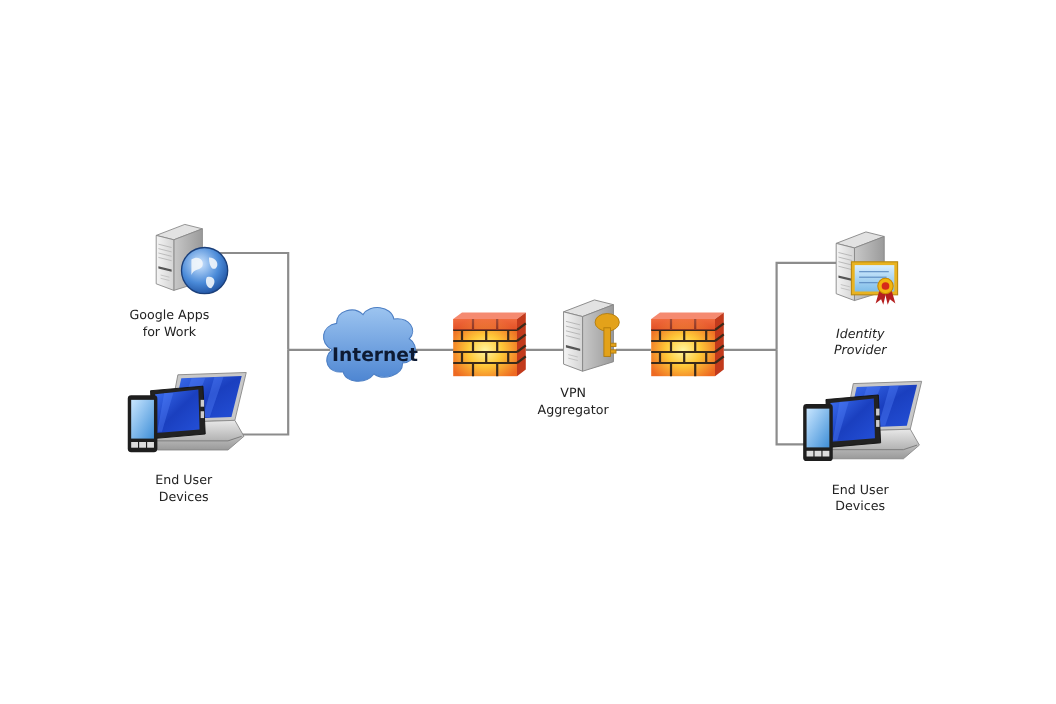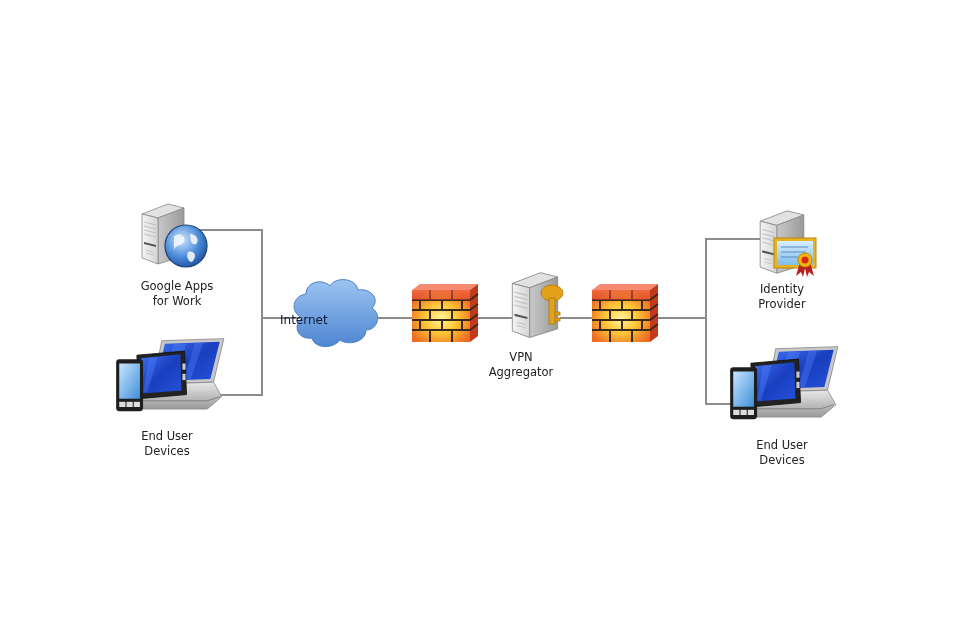--- a/index.html
+++ b/index.html
@@ -1,19 +1,19 @@
 <!DOCTYPE html>
 <html><head>
   <meta charset="utf-8">
   <style>
     html, body { margin: 0; padding: 0; background: #ffffff; }
     body { width: 960px; height: 640px; position: relative; overflow: hidden; font-family: "DejaVu Sans", sans-serif; }
     #diagram { position: absolute; left: 0; top: 0; width: 960px; height: 640px; }
     .label { position: absolute; text-align: center; font-family: "DejaVu Sans", sans-serif; font-size: 11.5px; line-height: 15px; color: #222; white-space: pre-line; width: 140px; }
-    .cloud-label { position: absolute; font-family: "DejaVu Sans", sans-serif; font-weight: normal; font-size: 12px; color: #0d1a33; width: 100px; text-align: left; }
+    .cloud-label { position: absolute; font-family: "DejaVu Sans", sans-serif; font-weight: bold; font-size: 17px; color: #0d1a33; width: 100px; text-align: right; }
   </style>
 </head>
 <body>
 
 <svg id="diagram" viewBox="0 0 960 640" xmlns="http://www.w3.org/2000/svg">
   <defs>
     <linearGradient id="srvFront" x1="0" y1="0" x2="1" y2="0">
       <stop offset="0" stop-color="#f4f4f4"></stop>
         <stop offset="1" stop-color="#d4d4d4"></stop>
     </linearGradient>
@@ -180,23 +180,23 @@
       <circle cx="805" cy="260" r="7" fill="#f2b510" stroke="#c88a00"></circle>
       <circle cx="805" cy="260" r="3.5" fill="#d72a1a"></circle>
     </g>
   </g>
 
   <g>
     <use href="#devices" x="726" y="344" width="116" height="84"></use>
   </g>
 </svg>
 
-<div class="label" style="left:107px; top:279px;">Google Apps
+<div class="label" style="left:84px; top:279px;">Google Apps
 for Work</div>
 <div class="label" style="left:97px; top:429px;">End User
 Devices</div>
 <div class="cloud-label" style="left:280px; top:313px;">Internet</div>
 <div class="label" style="left:451px; top:350px;">VPN
 Aggregator</div>
-<div class="label" style="left:712px; top:282px;">Identity
+<div class="label" style="left:712px; top:296px;font-style:italic;">Identity
 Provider</div>
 <div class="label" style="left:712px; top:438px;">End User
 Devices</div>
 
 </body></html>

